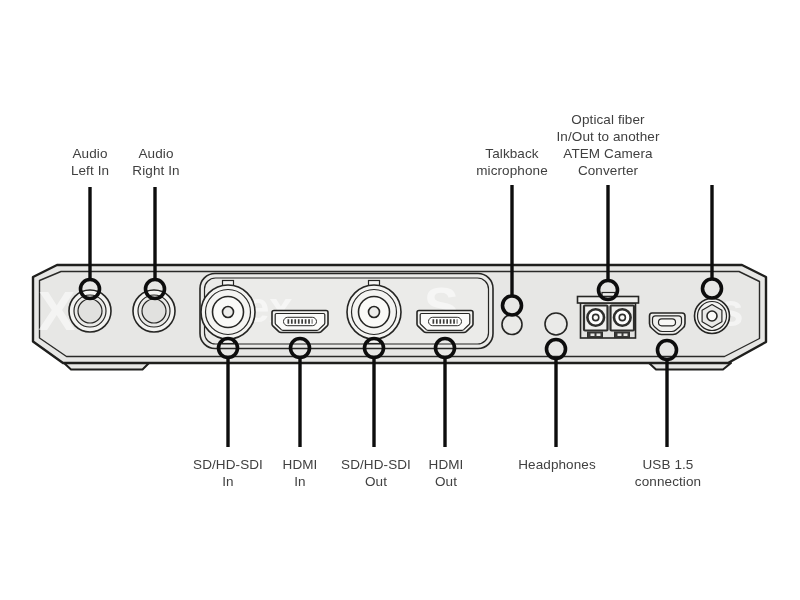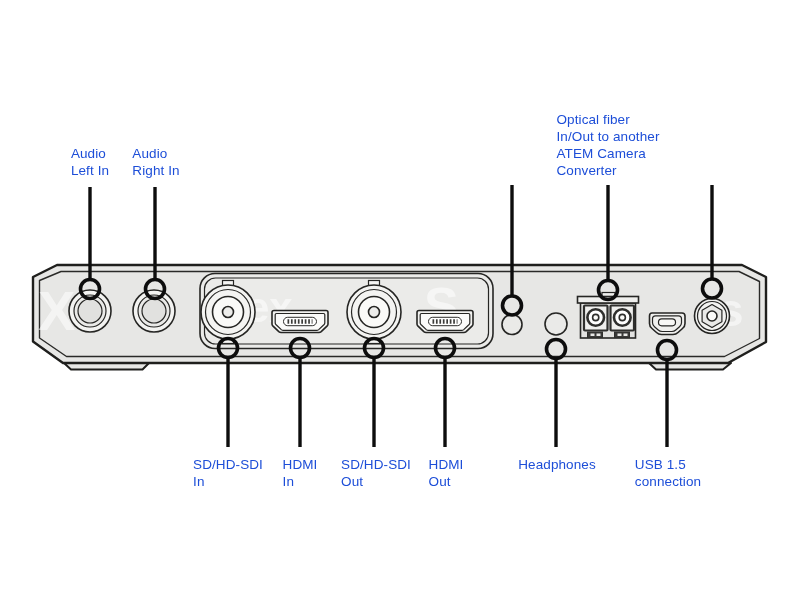--- a/index.html
+++ b/index.html
@@ -1,20 +1,20 @@
 <!DOCTYPE html>
 <html><head>
 <meta charset="utf-8">
 <style>
   html,body{margin:0;padding:0;background:#ffffff;}
   .stage{position:relative;width:800px;height:600px;background:#ffffff;overflow:hidden;
          font-family:"Liberation Sans", sans-serif;}
   .stage svg{position:absolute;left:0;top:0;}
-  .lbl{position:absolute;transform:translateX(-50%);text-align:left;
-       font-size:13.5px;line-height:17px;color:#1d4ed8;white-space:pre-line;letter-spacing:0.1px;}
+  .lbl{position:absolute;transform:translateX(-50%);text-align:center;
+       font-size:13.5px;line-height:17px;color:#404040;white-space:pre-line;letter-spacing:0.1px;}
   .lbl-audio-left{left:90px;top:145px;}
   .lbl-audio-right{left:156px;top:145px;}
   .lbl-talkback{left:512px;top:145px;}
   .lbl-optical{left:608px;top:111px;}
   .lbl-power{left:719px;top:145px;}
   .lbl-sdi-in{left:228px;top:456px;}
   .lbl-hdmi-in{left:300px;top:456px;}
   .lbl-sdi-out{left:376px;top:456px;}
   .lbl-hdmi-out{left:446px;top:456px;}
   .lbl-headphones{left:557px;top:456px;}
@@ -144,20 +144,22 @@
     <line x1="556" y1="359.5" x2="556" y2="447" class="callout"></line>
     <circle cx="667" cy="350" r="9.5" class="ring"></circle>
     <line x1="667" y1="360.5" x2="667" y2="447" class="callout"></line>
   </g>
 </svg>
 
   <div class="lbl lbl-audio-left">Audio
 Left In</div>
   <div class="lbl lbl-audio-right">Audio
 Right In</div>
+  <div class="lbl lbl-talkback">Talkback
+microphone</div>
   <div class="lbl lbl-optical">Optical fiber
 In/Out to another
 ATEM Camera
 Converter</div>
   <div class="lbl lbl-sdi-in">SD/HD-SDI
 In</div>
   <div class="lbl lbl-hdmi-in">HDMI
 In</div>
   <div class="lbl lbl-sdi-out">SD/HD-SDI
 Out</div>

